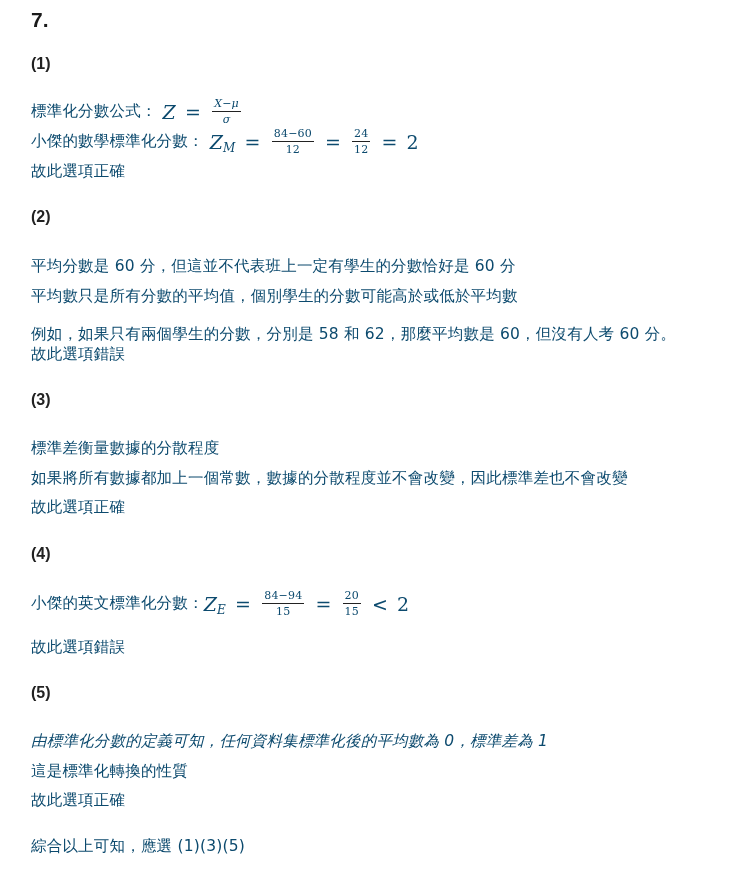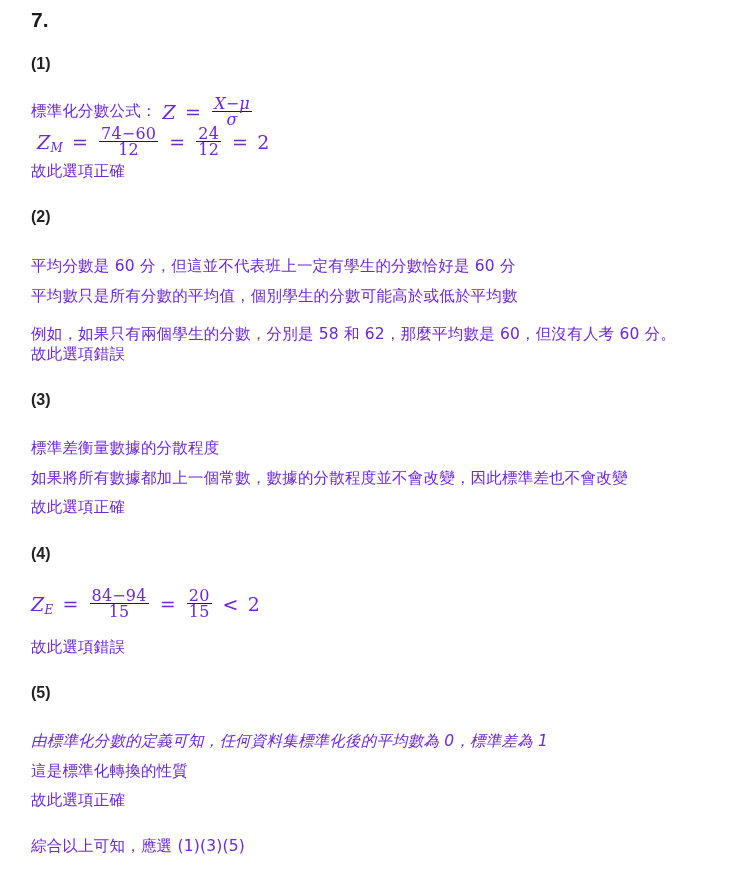--- a/index.html
+++ b/index.html
@@ -36,21 +36,21 @@
       font-family: "Liberation Sans", sans-serif;
       font-weight: bold;
       font-size: 16px;
       color: #222;
     }
     .line {
       position: absolute;
       left: 0;
       font-size: 15.5px;
       white-space: nowrap;
-      color: #6d28d9;
+      color: #0c4a6e;
       letter-spacing: 0.2px;
     }
     .math {
       font-family: "DejaVu Serif", "Liberation Serif", serif;
       font-style: normal;
       display: inline-flex;
       align-items: center;
       vertical-align: middle;
       font-size: 19px;
       margin-left: 6px;
@@ -60,21 +60,21 @@
       font-style: italic;
       font-size: 12px;
       position: relative;
       top: 6px;
     }
     .math .op { margin: 0 9px; }
     .frac {
       display: inline-flex;
       flex-direction: column;
       align-items: center;
-      font-size: 16px;
+      font-size: 11px;
       line-height: 13px;
       margin: 0 2px;
     }
     .frac .num {
       padding: 0 2px 1px 2px;
       border-bottom: 1px solid #222;
     }
     .frac .den { padding-top: 1px; }
     .frac .num.it, .frac .den.it { font-style: italic; }
   </style>
@@ -92,26 +92,26 @@
       <span class="v">Z</span>
       <span class="op">=</span>
       <span class="frac">
         <span class="num it">X−μ</span>
         <span class="den it">σ</span>
       </span>
     </span>
   </div>
 
   <div class="line" style="top:127px;">
-    <span class="math">
+    <span>小傑的數學標準化分數：</span><span class="math">
       <span class="v">Z</span>
         <span class="sub">M</span>
       <span class="op">=</span>
       <span class="frac">
-        <span class="num">74−60</span>
+        <span class="num">84−60</span>
         <span class="den">12</span>
       </span>
       <span class="op">=</span>
       <span class="frac">
         <span class="num">24</span>
         <span class="den">12</span>
       </span>
       <span class="op">=</span>
       <span>2</span>
     </span>
@@ -125,21 +125,21 @@
   <div class="line" style="top:324px;">例如，如果只有兩個學生的分數，分別是 58 和 62，那麼平均數是 60，但沒有人考 60 分。</div>
   <div class="line" style="top:344px;">故此選項錯誤</div>
 
   <div class="part-label" style="top:391px;">(3)</div>
   <div class="line" style="top:438px;">標準差衡量數據的分散程度</div>
   <div class="line" style="top:468px;">如果將所有數據都加上一個常數，數據的分散程度並不會改變，因此標準差也不會改變</div>
   <div class="line" style="top:497px;">故此選項正確</div>
 
   <div class="part-label" style="top:545px;">(4)</div>
   <div class="line" style="top:589px;">
-    <span class="math" style="margin-left:0;">
+    <span>小傑的英文標準化分數：</span><span class="math" style="margin-left:0;">
       <span class="v">Z</span>
         <span class="sub">E</span>
       <span class="op">=</span>
       <span class="frac">
         <span class="num">84−94</span>
         <span class="den">15</span>
       </span>
       <span class="op">=</span>
       <span class="frac">
         <span class="num">20</span>

